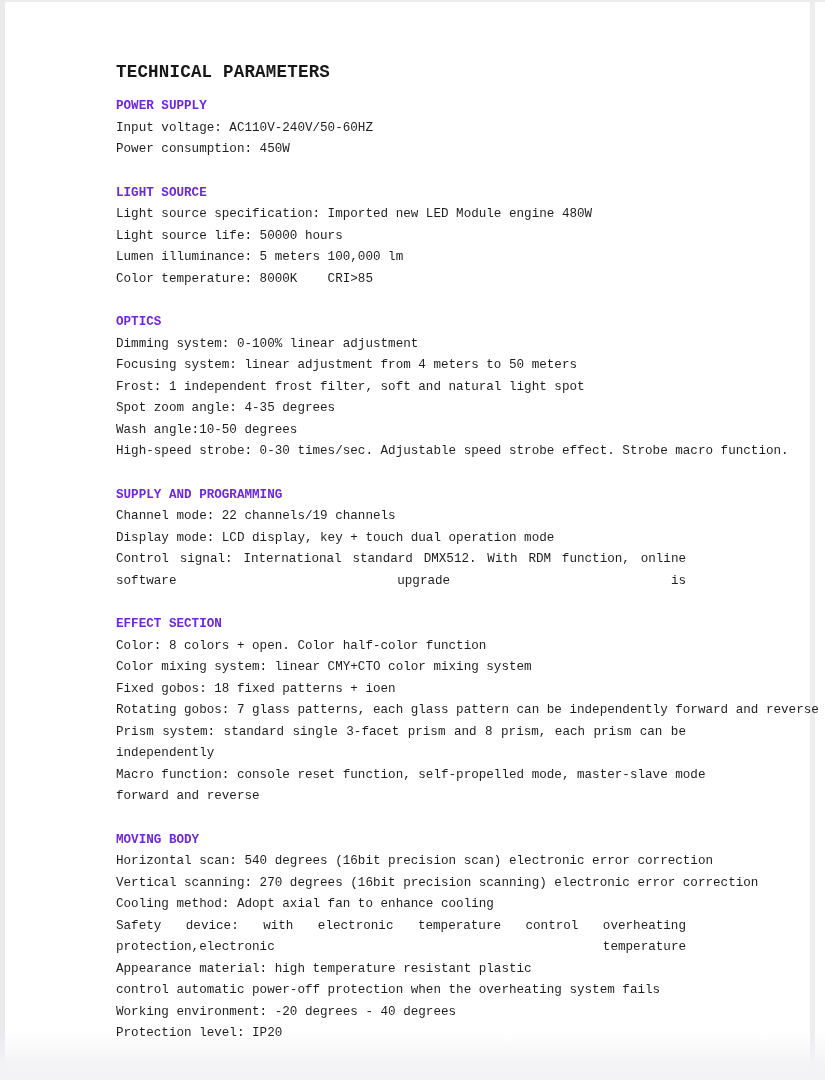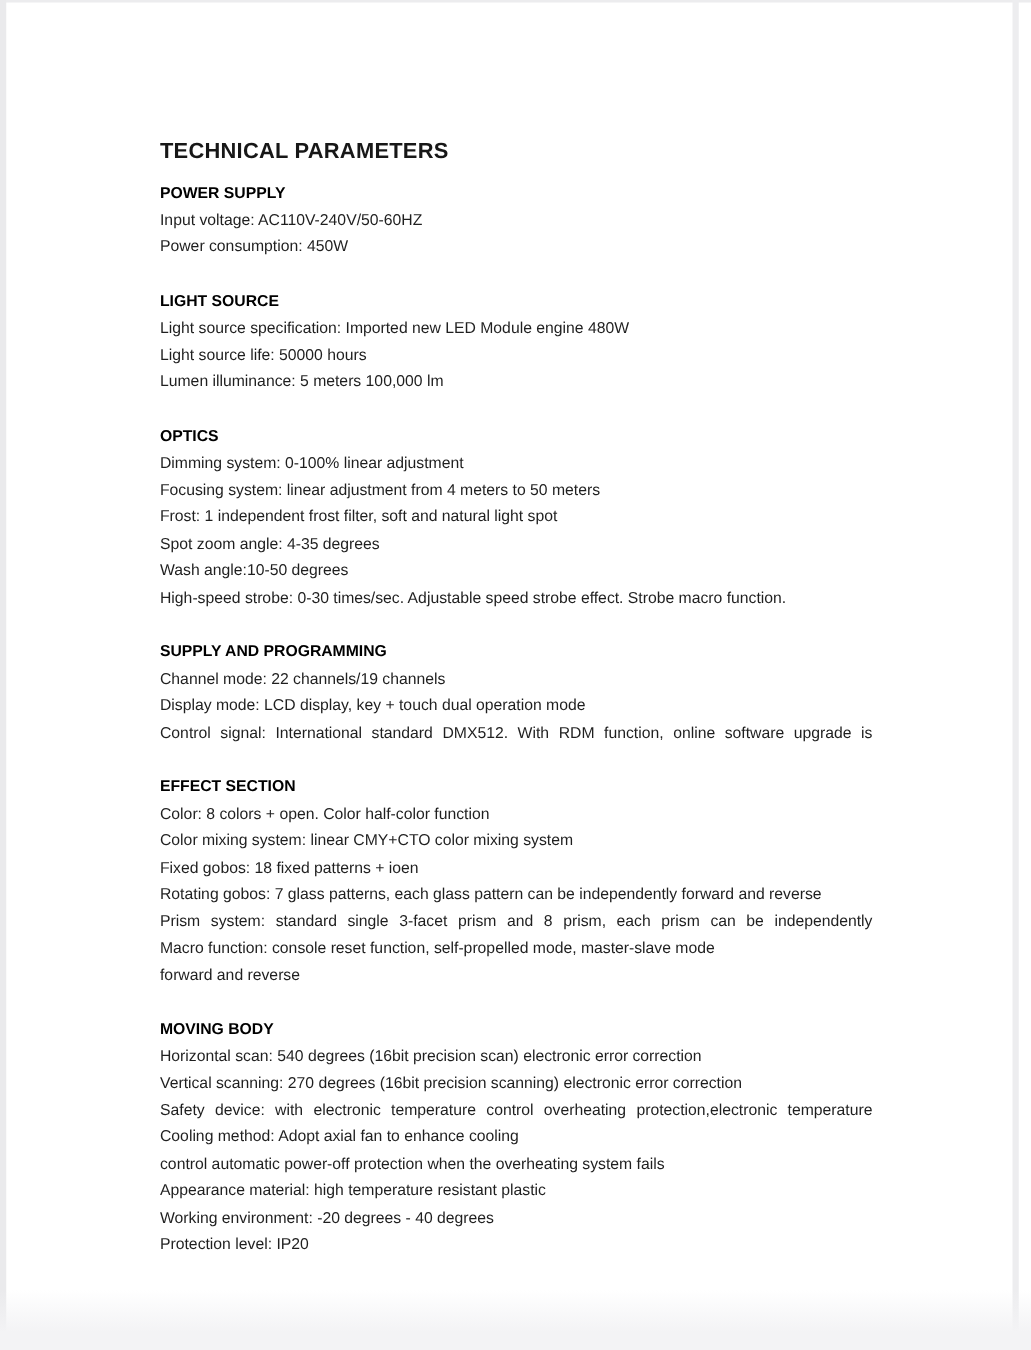--- a/index.html
+++ b/index.html
@@ -23,40 +23,41 @@
   .page-edge-right {
     position: absolute; top: 0; left: 810px; width: 5px; height: 1080px;
     background: #ededef;
   }
   .page-edge-bottom {
     position: absolute; left: 0; bottom: 0; width: 825px; height: 48px;
     background: linear-gradient(to bottom, rgba(243,243,245,0) 0%, #f3f3f5 70%);
   }
   .content {
     position: absolute;
-    left: 128px; top: 0;
+    left: 116px; top: 0;
     width: 570px;
-    padding-top: 108px;
+    padding-top: 60px;
+    font-family: Liberation Mono, monospace;
   }
   .doc-title {
     font-size: 17.5px;
     font-weight: 700;
     line-height: 24px;
     letter-spacing: 0.2px;
     margin: 0 0 12px 0;
     color: #171717;
   }
   .section { margin: 0; }
   .section + .section { margin-top: 22px; }
   .section-heading {
     font-size: 12.6px;
     font-weight: 700;
     line-height: 21.5px;
     margin: 0;
-    color: #000000;
+    color: #6d28d9;
   }
   .doc-line {
     font-size: 12.6px;
     font-weight: 400;
     line-height: 21.5px;
     margin: 0;
     white-space: pre;
     color: #1f1f1f;
   }
   .doc-line.stretch {
@@ -81,20 +82,21 @@
     <h2 class="section-heading">POWER SUPPLY</h2>
     <p class="doc-line">Input voltage: AC110V-240V/50-60HZ</p>
     <p class="doc-line">Power consumption: 450W</p>
   </div>
 
   <div class="section">
     <h2 class="section-heading">LIGHT SOURCE</h2>
     <p class="doc-line">Light source specification: Imported new LED Module engine 480W</p>
     <p class="doc-line">Light source life: 50000 hours</p>
     <p class="doc-line">Lumen illuminance: 5 meters 100,000 lm</p>
+    <p class="doc-line">Color temperature: 8000K    CRI&gt;85</p>
   </div>
 
   <div class="section">
     <h2 class="section-heading">OPTICS</h2>
     <p class="doc-line">Dimming system: 0-100% linear adjustment</p>
     <p class="doc-line">Focusing system: linear adjustment from 4 meters to 50 meters</p>
     <p class="doc-line">Frost: 1 independent frost filter, soft and natural light spot</p>
     <p class="doc-line">Spot zoom angle: 4-35 degrees</p>
     <p class="doc-line">Wash angle:10-50 degrees</p>
     <p class="doc-line">High-speed strobe: 0-30 times/sec. Adjustable speed strobe effect. Strobe macro function.</p>
@@ -115,21 +117,21 @@
     <p class="doc-line">Rotating gobos: 7 glass patterns, each glass pattern can be independently forward and reverse</p>
     <p class="doc-line stretch">Prism system: standard single 3-facet prism and 8 prism, each prism can be independently</p>
     <p class="doc-line">Macro function: console reset function, self-propelled mode, master-slave mode</p>
     <p class="doc-line">forward and reverse</p>
   </div>
 
   <div class="section">
     <h2 class="section-heading">MOVING BODY</h2>
     <p class="doc-line">Horizontal scan: 540 degrees (16bit precision scan) electronic error correction</p>
     <p class="doc-line">Vertical scanning: 270 degrees (16bit precision scanning) electronic error correction</p>
+    <p class="doc-line">Cooling method: Adopt axial fan to enhance cooling</p>
     <p class="doc-line stretch">Safety device: with electronic temperature control overheating protection,electronic temperature</p>
-    <p class="doc-line">Cooling method: Adopt axial fan to enhance cooling</p>
+    <p class="doc-line">Appearance material: high temperature resistant plastic</p>
     <p class="doc-line">control automatic power-off protection when the overheating system fails</p>
-    <p class="doc-line">Appearance material: high temperature resistant plastic</p>
     <p class="doc-line">Working environment: -20 degrees - 40 degrees</p>
     <p class="doc-line">Protection level: IP20</p>
   </div>
 
 </div>
 
 </body></html>

